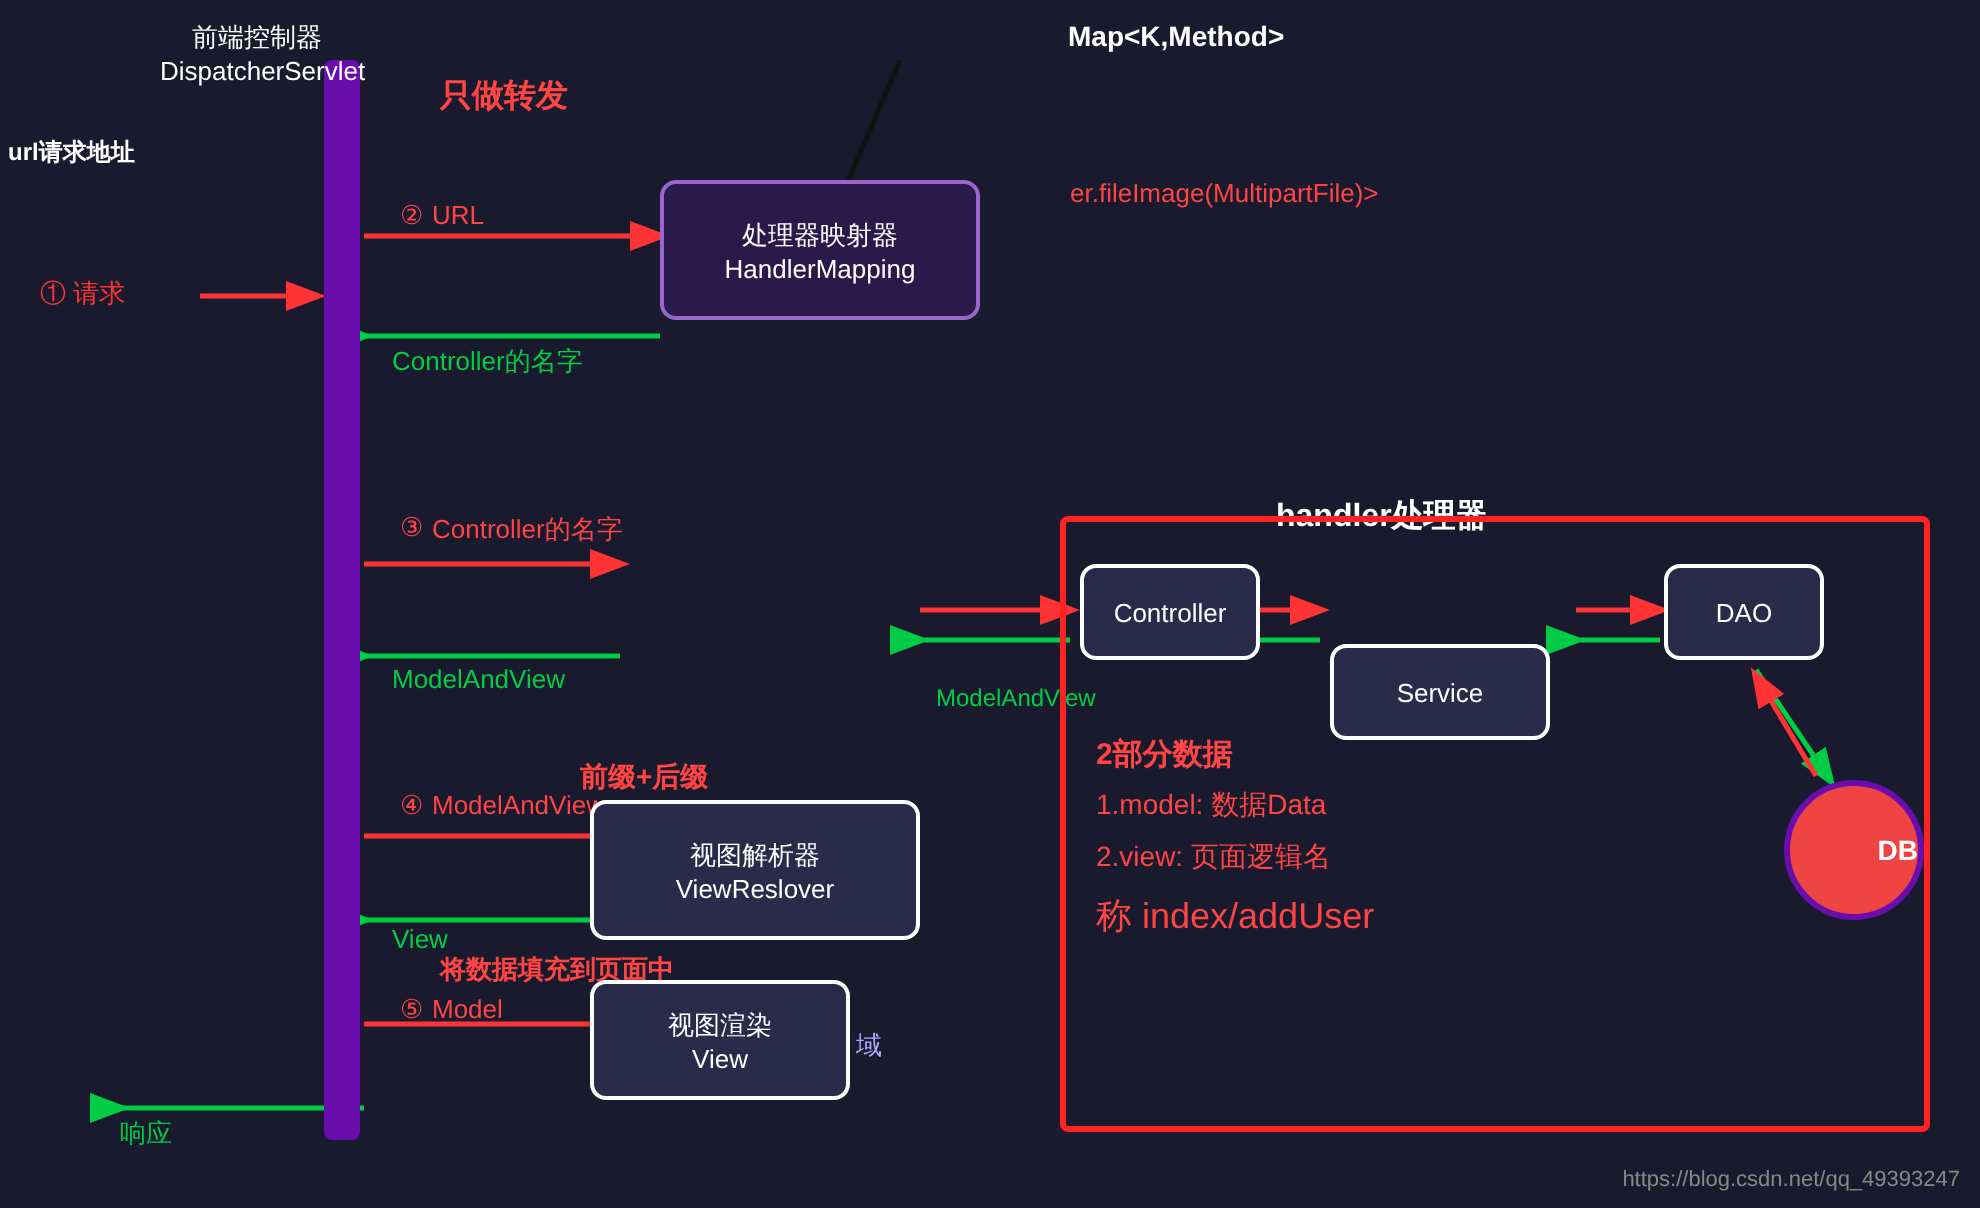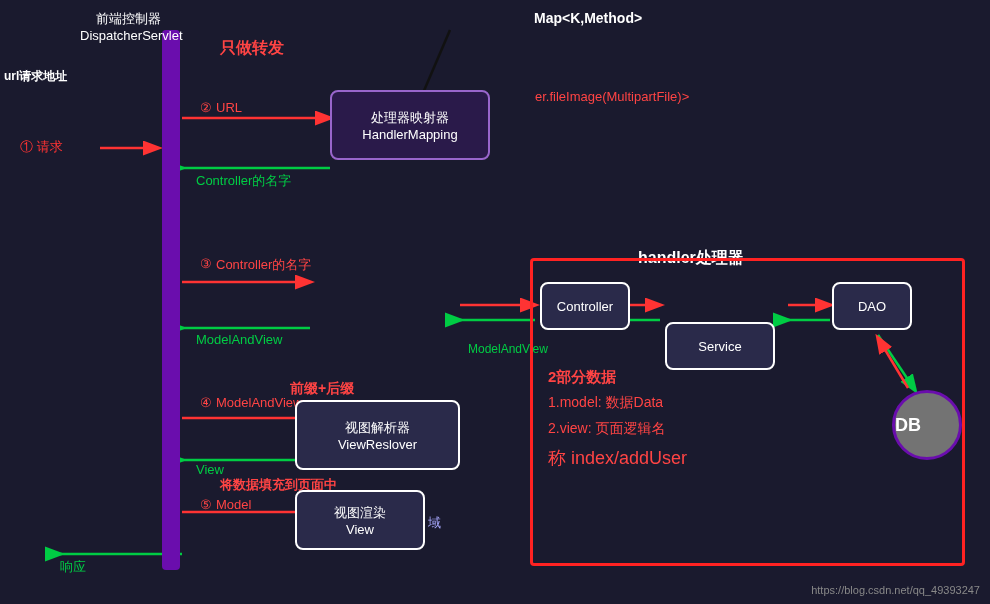--- a/index.html
+++ b/index.html
@@ -77,26 +77,26 @@
       height: 604px;
       pointer-events: none;
     }
 
     .circle-db {
       position: absolute;
       width: 70px;
       height: 70px;
       border-radius: 50%;
       border: 3px solid #6a0dad;
-      background: #737373;
+      background: #ef4444;
       color: white;
       display: flex;
       align-items: center;
-      justify-content: flex-start;
-      font-size: 18px;
+      justify-content: flex-end;
+      font-size: 14px;
       font-weight: bold;
     }
 
     .watermark {
       position: absolute;
       bottom: 8px;
       right: 10px;
       color: #888;
       font-size: 11px;
     }

